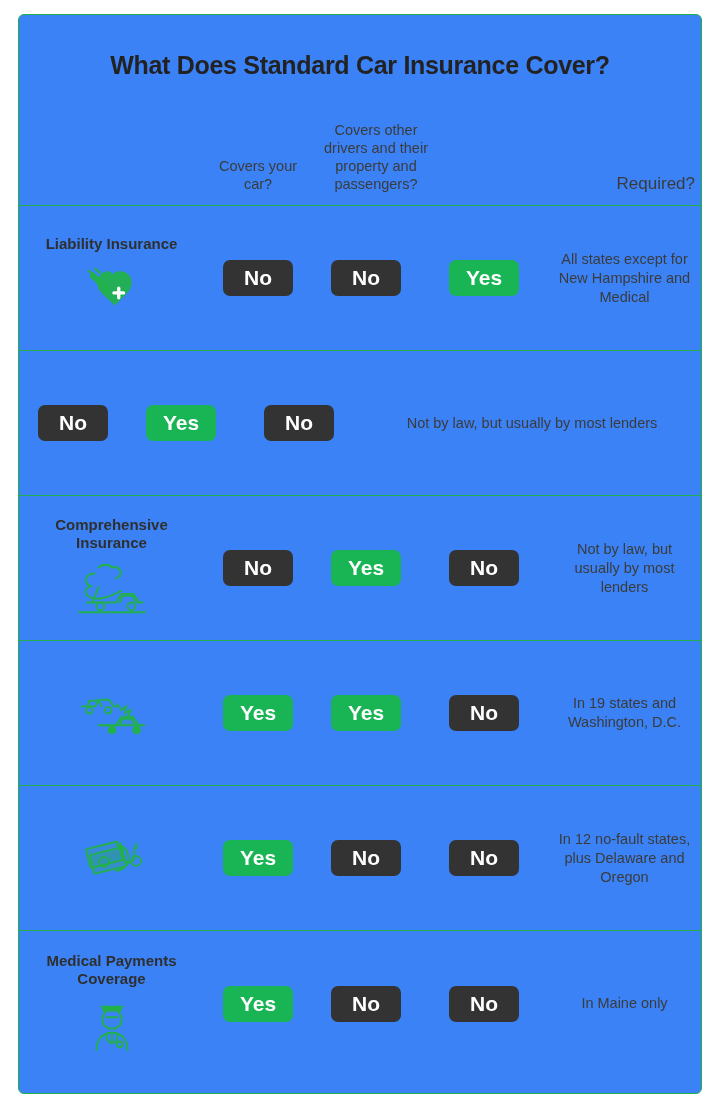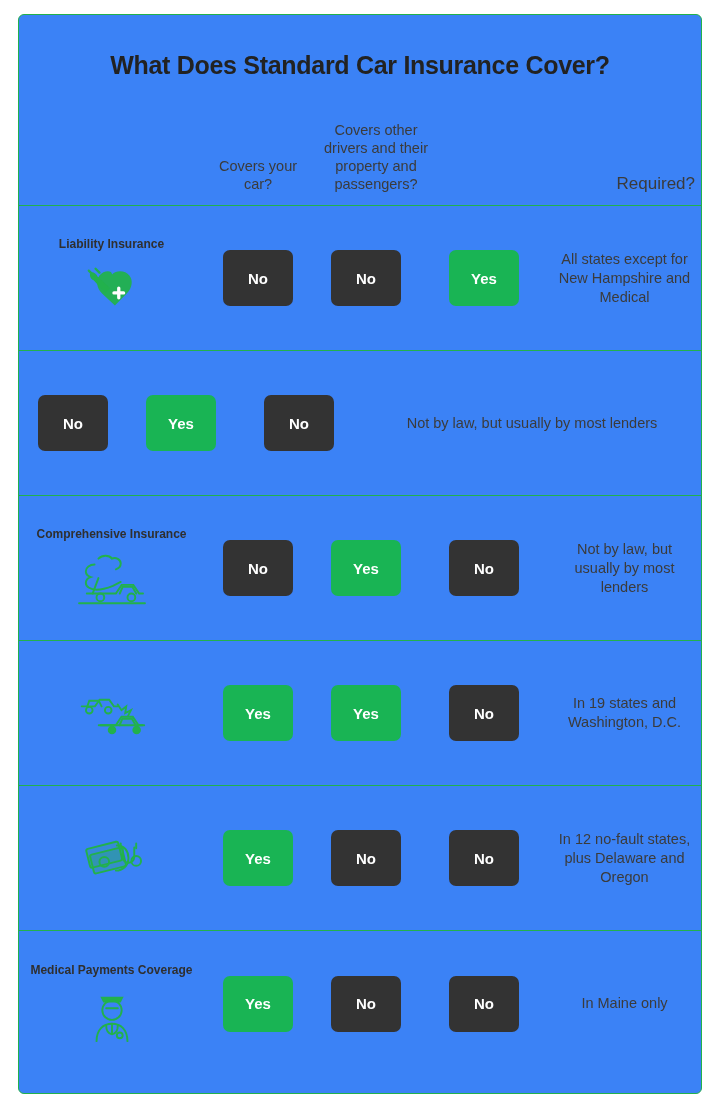--- a/index.html
+++ b/index.html
@@ -63,47 +63,47 @@
     border-bottom: 1.5px solid #22b14c;
     height: 145px;
   }
   .row:last-child { border-bottom: none; }
   .row-label {
     width: 185px;
     text-align: center;
     padding: 0 10px;
   }
   .row-label .name {
-    font-size: 12px;
+    font-size: 15px;
     font-weight: bold;
     color: #2f2f2f;
     line-height: 18px;
     margin-bottom: 6px;
     text-align: center;
   }
   .icon-wrap {
     height: 62px;
     display: flex;
     align-items: center;
     justify-content: center;
   }
   .cell {
     width: 108px;
     display: flex;
     justify-content: center;
   }
   .cell.wide { width: 128px; }
   .badge {
     width: 70px;
-    height: 56px;
+    height: 36px;
     border-radius: 7px;
     display: flex;
     align-items: center;
     justify-content: center;
-    font-size: 15px;
+    font-size: 21px;
     font-weight: bold;
     color: #fff;
   }
   .badge.no { background: #333333; }
   .badge.yes { background: #19b454; }
   .req {
     flex: 1;
     text-align: center;
     font-size: 14.5px;
     line-height: 19px;

